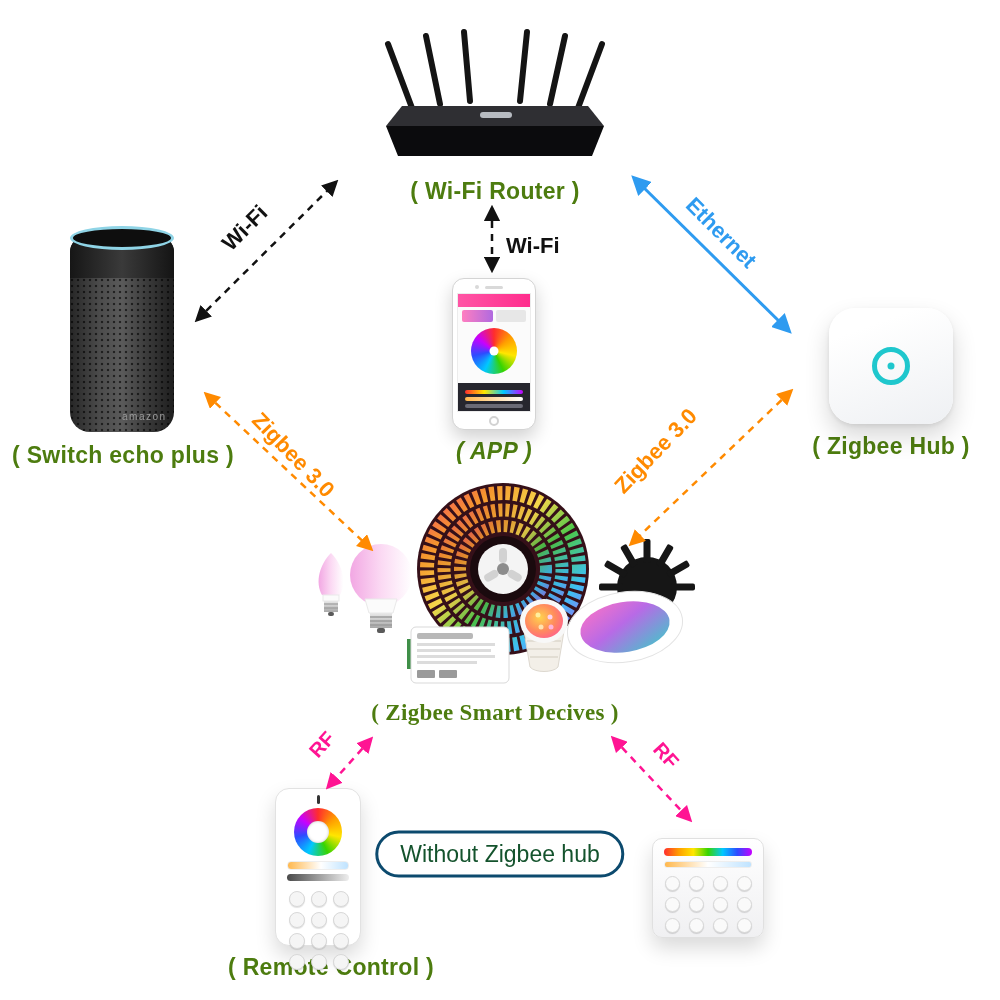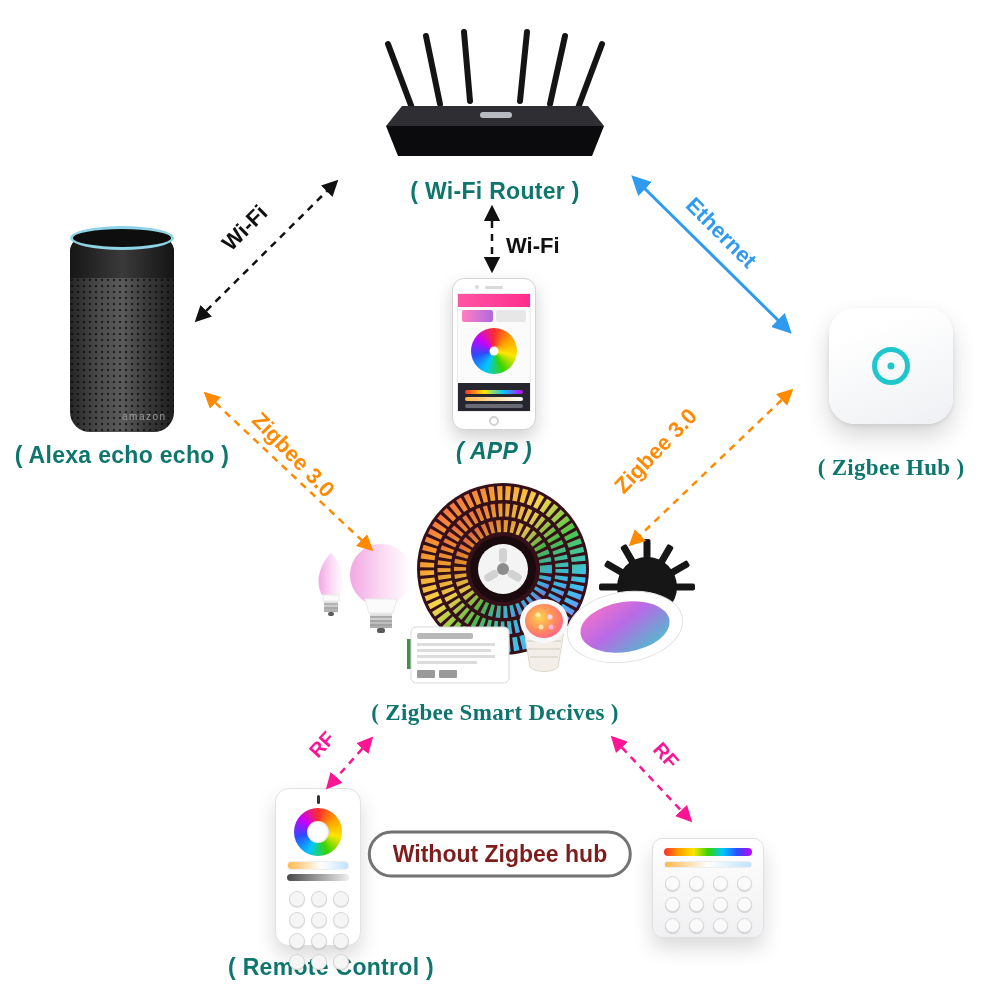--- a/index.html
+++ b/index.html
@@ -1,19 +1,19 @@
 <!DOCTYPE html>
 <html><head>
 <meta charset="utf-8">
 <style>
   html,body { margin:0; padding:0; background:#fff; font-family:"Liberation Sans", sans-serif; }
   .canvas { position:relative; width:1000px; height:1000px; background:#fff; overflow:hidden; }
 
   .node { position:absolute; text-align:center; z-index:2; }
-  .node-label { font-weight:700; font-size:23px; color:#0f766e; margin-top:8px; white-space:nowrap; letter-spacing:.3px; }
+  .node-label { font-weight:700; font-size:23px; color:#4d7c0f; margin-top:8px; white-space:nowrap; letter-spacing:.3px; }
 
   .arrows { position:absolute; left:0; top:0; width:1000px; height:1000px; pointer-events:none; z-index:4; }
   .arrows text { font-family:"Liberation Sans", sans-serif; font-weight:700; font-size:22px; }
   .arrows text.small { font-size:20px; }
 
   
   .alexa-art { position:relative; width:104px; height:208px; margin:0 auto; }
   .alexa-body { position:absolute; top:10px; left:0; width:104px; height:196px; border-radius:16px 16px 20px 20px;
     background-image:
       radial-gradient(circle at 2px 2px, rgba(0,0,0,.6) 1.3px, transparent 1.6px),
@@ -77,22 +77,22 @@
   .wall-rainbow { height:8px; border-radius:4px; margin-bottom:5px;
     background:linear-gradient(90deg,#ff2d2d,#ff9d00,#ffe600,#37d400,#00c8ff,#2d4bff,#c800ff); }
   .wall-cct { height:5px; border-radius:3px; margin-bottom:8px; border:1px solid #eee;
     background:linear-gradient(90deg,#ffb84d,#ffffff 50%,#bfe3ff); }
   .wall-grid { display:grid; grid-template-columns:repeat(4,1fr); gap:6px 8px; }
   .wall-btn { width:13px; height:13px; border-radius:50%; background:#fafafa; border:1px solid #d8d8d8;
     box-shadow:0 1px 1px rgba(0,0,0,.15); margin:0 auto; }
 
   
   .badge { position:absolute; left:500px; top:854px; transform:translate(-50%,-50%); z-index:3;
-    border:3px solid #737373; color:#7f1d1d; background:#fff; border-radius:26px; padding:7px 22px;
-    font-size:23px; font-weight:700; white-space:nowrap; }
+    border:3px solid #0c4a6e; color:#14532d; background:#fff; border-radius:26px; padding:7px 22px;
+    font-size:23px; font-weight:400; white-space:nowrap; }
 </style>
 </head>
 <body>
 
 <div class="canvas">
 
   <svg class="arrows">
     <defs>
       <marker id="m-black" viewBox="0 0 10 10" refX="8" refY="5" markerWidth="6.5" markerHeight="6.5" orient="auto-start-reverse">
         <path d="M0,0 L10,5 L0,10 z" fill="#111111"></path>
@@ -145,21 +145,21 @@
   </div>
 
   <div class="node" style="left:12px; top:226px; width:220px;">
     <div class="alexa-art">
       <div class="alexa-body">
         <div class="alexa-band"></div>
         <span class="alexa-brand">amazon</span>
       </div>
       <div class="alexa-top"></div>
     </div>
-    <div class="node-label">( Alexa echo echo )</div>
+    <div class="node-label">( Switch echo plus )</div>
   </div>
 
   <div class="node" style="left:404px; top:278px; width:180px;font-style:italic;">
     <div class="phone">
       <div class="phone-cam"></div>
       <div class="phone-speaker"></div>
       <div class="phone-screen">
         <div class="app-header"></div>
         <div class="app-thumbs">
           <div class="app-thumb pink"></div>
@@ -175,21 +175,21 @@
       <div class="phone-home"></div>
     </div>
     <div class="node-label">( APP )</div>
   </div>
 
   <div class="node" style="left:796px; top:308px; width:190px;">
     <div class="hub">
       <div class="hub-ring"></div>
       <div class="hub-dot"></div>
     </div>
-    <div class="node-label" style="margin-top:31px;font-family:Liberation Serif, serif;">( Zigbee Hub )</div>
+    <div class="node-label" style="margin-top:9px;">( Zigbee Hub )</div>
   </div>
 
   <div class="node" style="left:295px; top:481px; width:400px;font-family:Liberation Serif, serif;">
     <svg viewBox="0 0 400 215" width="400" height="215">
       <defs>
         <linearGradient id="rb" x1="0" y1="0" x2="1" y2="1">
           <stop offset="0" stop-color="#ff4d6d"></stop>
           <stop offset="0.2" stop-color="#ff9d2e"></stop>
           <stop offset="0.4" stop-color="#ffe14d"></stop>
           <stop offset="0.6" stop-color="#4dd14d"></stop>

